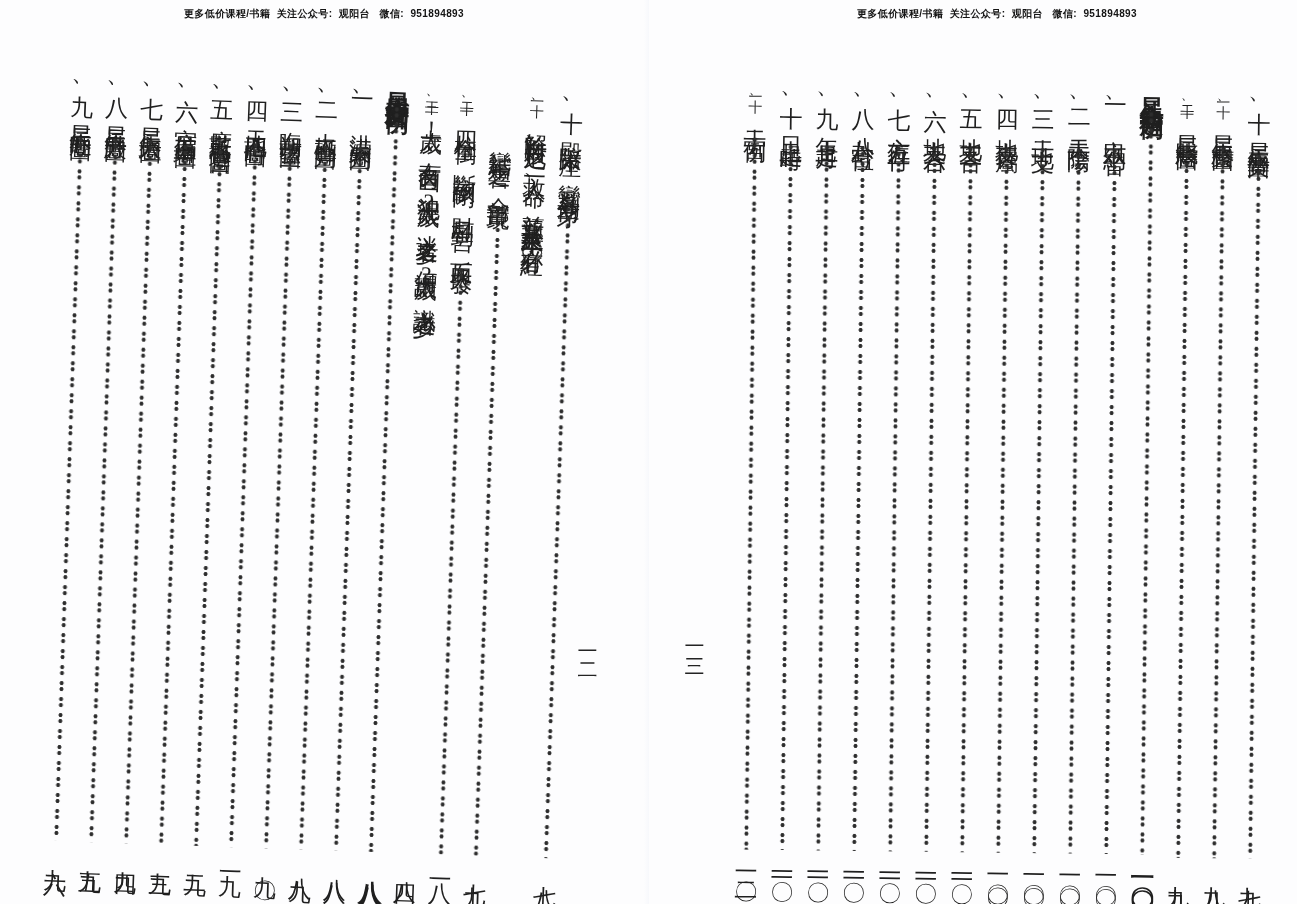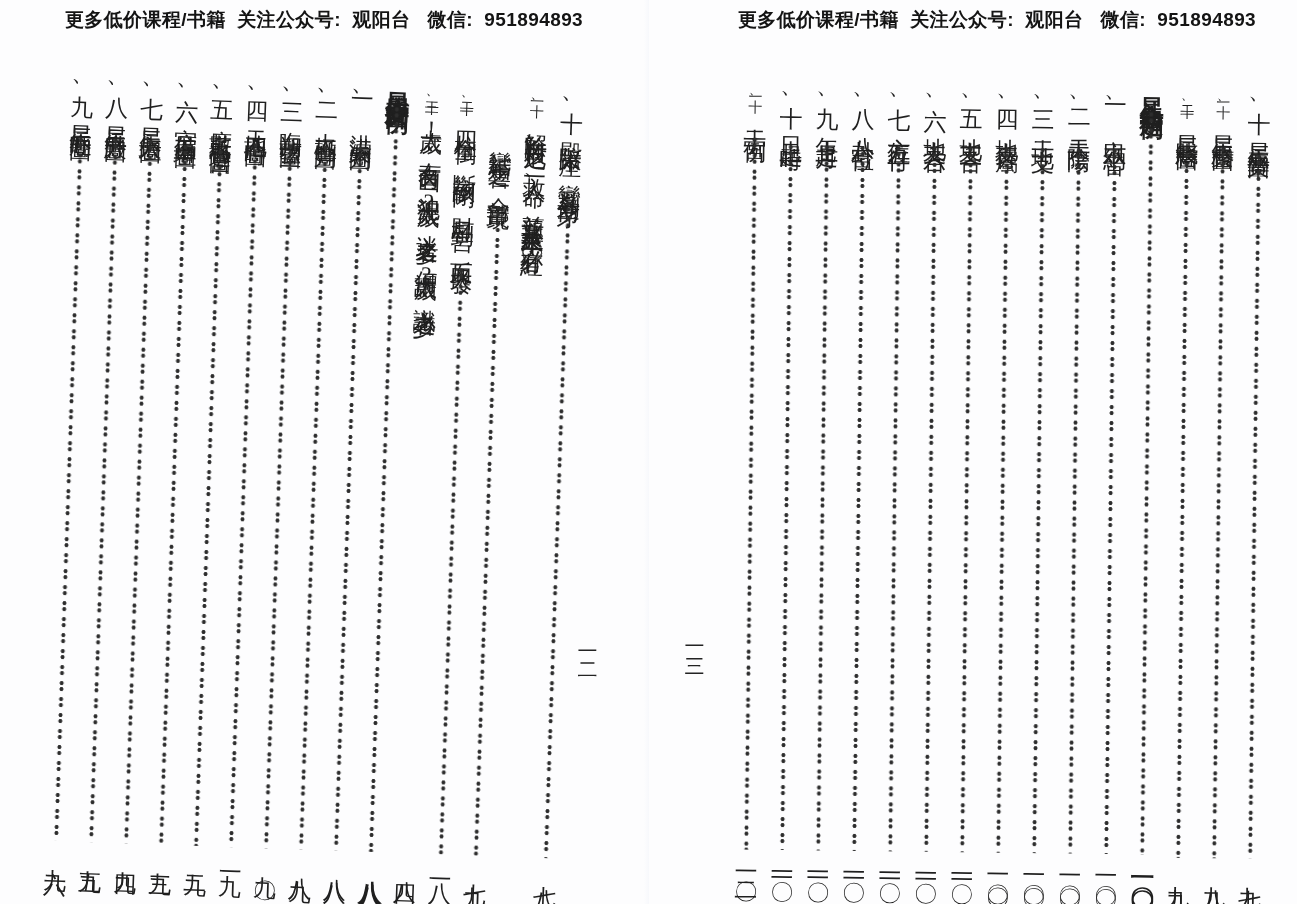--- a/index.html
+++ b/index.html
@@ -41,21 +41,21 @@
     pointer-events: none;
   }
   .promo {
     position: absolute;
     top: 7px;
     left: 0;
     width: 100%;
     text-align: center;
     font-family: "Liberation Sans", sans-serif;
     font-weight: 700;
-    font-size: 19px;
+    font-size: 10px;
     letter-spacing: 0.4px;
     color: #141414;
     white-space: pre;
   }
   .page-right .promo { padding-left: 48px; box-sizing: border-box; }
 
   
   .toc {
     position: absolute;
     top: 95px;

